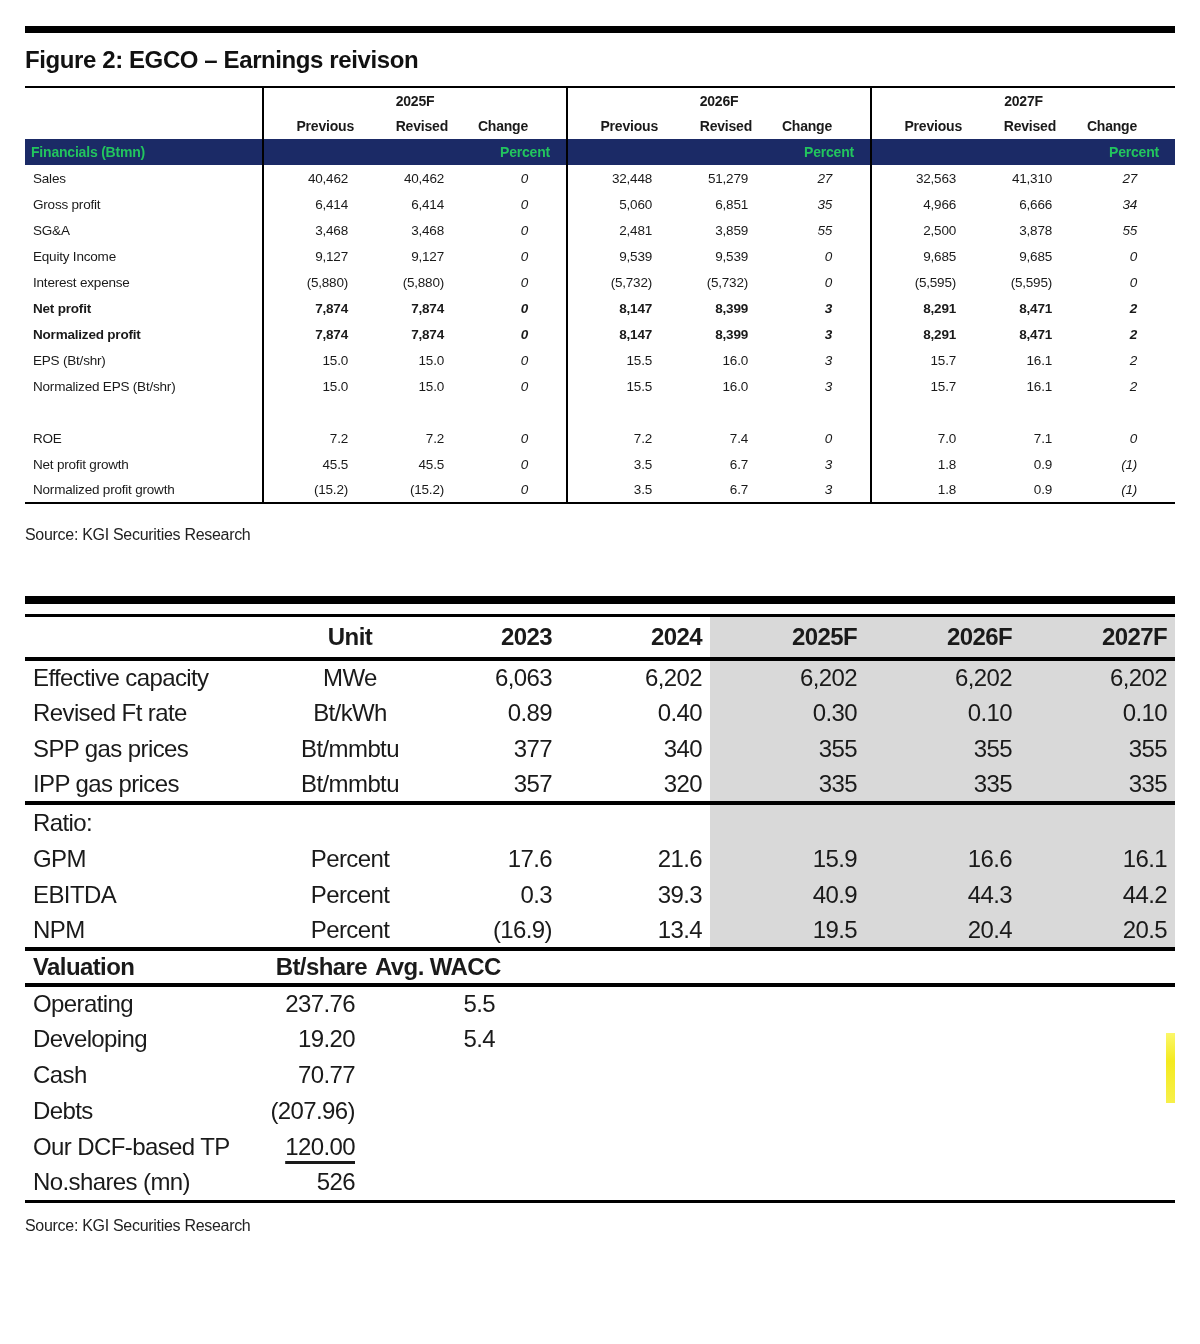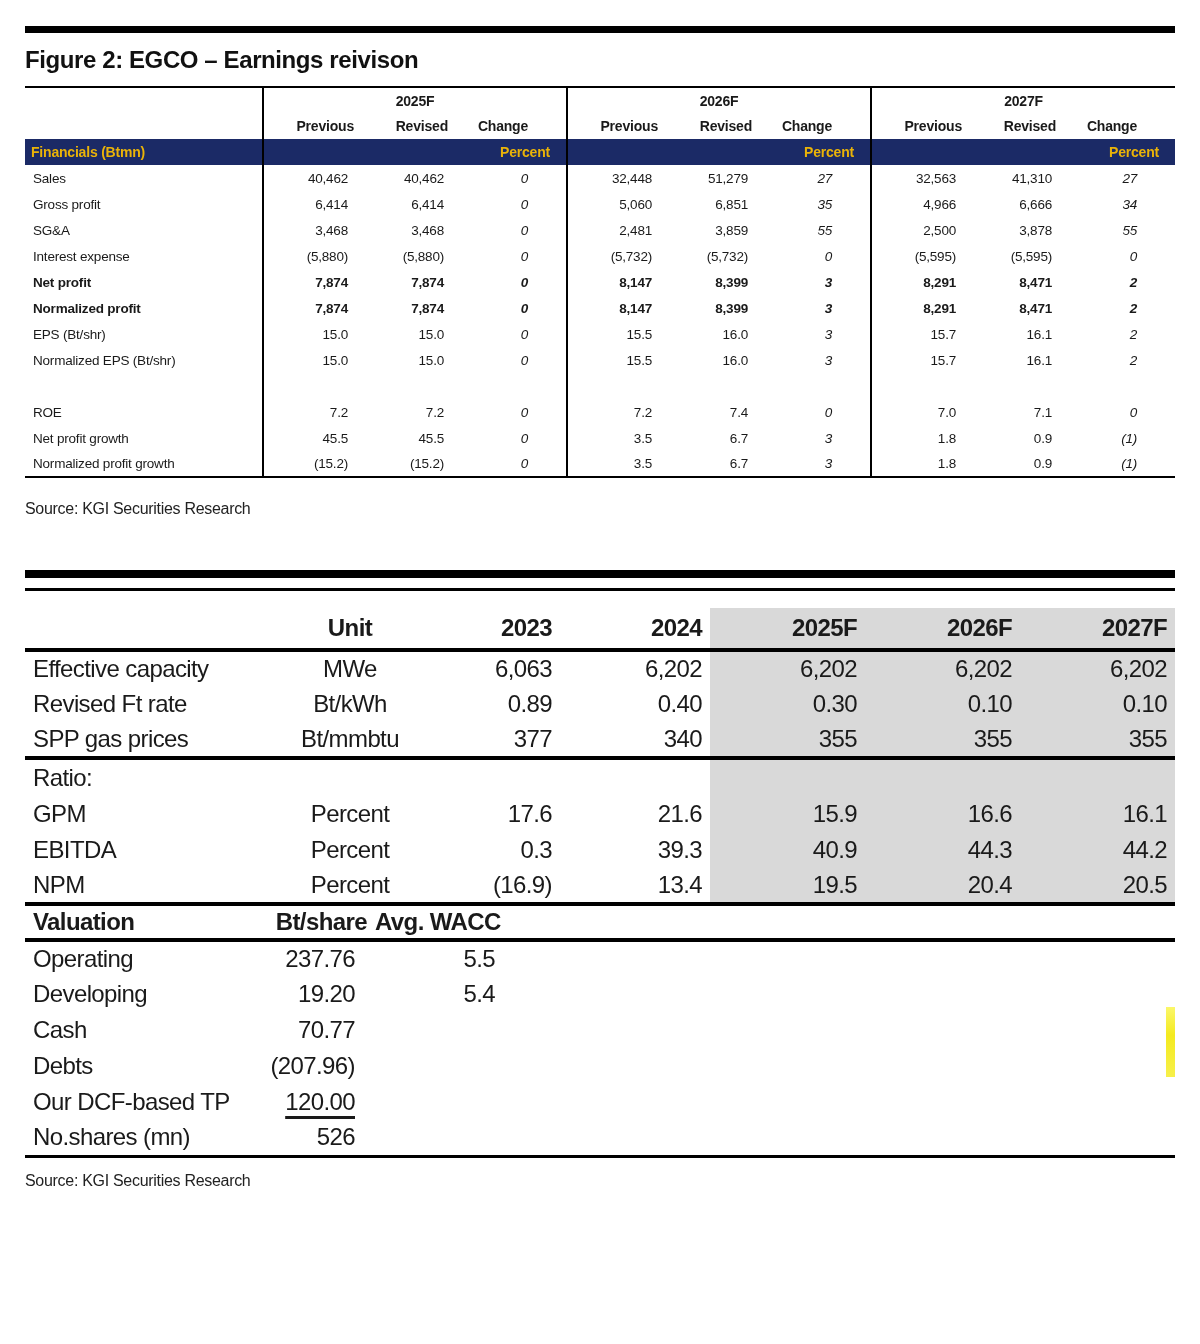--- a/index.html
+++ b/index.html
@@ -27,41 +27,41 @@
   table.fig2 td.c{padding-right:38px;font-style:italic;}
   table.fig2 .blk{border-left:2px solid #000;}
   table.fig2 tr{height:26px;}
   tr.yr-row{height:24px;}
   tr.yr-row td{font-weight:bold;text-align:center;font-size:14px;}
   tr.sub-row{height:25px;}
   tr.sub-row td{font-weight:bold;text-align:right;font-size:14px;}
   tr.sub-row td.p{padding-right:14px;}
   tr.sub-row td.r{padding-right:20px;}
   tr.sub-row td.c{font-style:normal;}
-  tr.band{height:23px;background:#1b2a66;color:#eab308;}
+  tr.band{height:23px;background:#1b2a66;color:#22c55e;}
   tr.band td{font-weight:bold;font-size:14px;}
   tr.band td.band-lbl{padding-left:6px;}
   tr.band td.band-unit{text-align:right;padding-right:16px;}
   tr.spacer{height:28px;}
   tr.bold td{font-weight:bold;}
   .fig2-src{margin-top:22px;}
 
   
   .fig3{margin-top:52px;position:relative;}
   .bar-thick2{height:8px;background:#000;margin-bottom:10px;}
   .fig3-title{font-size:27px;font-weight:bold;letter-spacing:-0.4px;line-height:32px;margin-bottom:10px;color:#111;}
   .hr3{height:3px;background:#000;}
   table.fig3t{border-collapse:collapse;table-layout:fixed;width:1150px;font-size:24px;letter-spacing:-0.6px;}
   table.fig3t td,table.fig3t th{padding:0;vertical-align:middle;white-space:nowrap;overflow:hidden;font-weight:normal;}
   table.fig3t tr{height:36px;}
   table.fig3t .lbl{text-align:left;padding-left:8px;}
   table.fig3t .unit{text-align:center;}
   table.fig3t .num{text-align:right;padding-right:8px;}
   table.fig3t .g{background:#d9d9d9;}
-  table.assum{border-bottom:4px solid #000;margin-top:17px;}
+  table.assum{border-bottom:4px solid #000;}
   table.assum thead tr{height:42px;}
   table.assum thead th{font-weight:bold;border-bottom:4px solid #000;}
   table.ratio{border-bottom:4px solid #000;}
   table.valu{border-bottom:3px solid #000;}
   table.valu thead tr{height:34px;}
   table.valu thead th{font-weight:bold;border-bottom:4px solid #000;text-align:right;padding-right:8px;}
   table.valu thead th.h-lbl{text-align:left;padding-left:8px;}
   tr.u td[data-cell="0"]{text-decoration:underline;text-decoration-thickness:3px;text-underline-offset:6px;}
   .fig3-src{margin-top:14px;}
   .hl{position:absolute;right:0;width:9px;height:70px;
@@ -148,20 +148,32 @@
     <td class="num r" data-cell="1">3,468</td>
     <td class="num c" data-cell="2">0</td>
     <td class="num blk p" data-cell="3">2,481</td>
     <td class="num r" data-cell="4">3,859</td>
     <td class="num c" data-cell="5">55</td>
     <td class="num blk p" data-cell="6">2,500</td>
     <td class="num r" data-cell="7">3,878</td>
     <td class="num c" data-cell="8">55</td>
   </tr>
 
+  <tr>
+    <td class="lbl" data-cell="label">Equity Income</td>
+    <td class="num blk p" data-cell="0">9,127</td>
+    <td class="num r" data-cell="1">9,127</td>
+    <td class="num c" data-cell="2">0</td>
+    <td class="num blk p" data-cell="3">9,539</td>
+    <td class="num r" data-cell="4">9,539</td>
+    <td class="num c" data-cell="5">0</td>
+    <td class="num blk p" data-cell="6">9,685</td>
+    <td class="num r" data-cell="7">9,685</td>
+    <td class="num c" data-cell="8">0</td>
+  </tr>
 
   <tr>
     <td class="lbl" data-cell="label">Interest expense</td>
     <td class="num blk p" data-cell="0">(5,880)</td>
     <td class="num r" data-cell="1">(5,880)</td>
     <td class="num c" data-cell="2">0</td>
     <td class="num blk p" data-cell="3">(5,732)</td>
     <td class="num r" data-cell="4">(5,732)</td>
     <td class="num c" data-cell="5">0</td>
     <td class="num blk p" data-cell="6">(5,595)</td>
@@ -323,20 +335,29 @@
   <tr>
     <td class="lbl" data-cell="label">SPP gas prices</td>
     <td class="unit" data-cell="0">Bt/mmbtu</td>
     <td class="num" data-cell="1">377</td>
     <td class="num" data-cell="2">340</td>
     <td class="num g" data-cell="3">355</td>
     <td class="num g" data-cell="4">355</td>
     <td class="num g" data-cell="5">355</td>
   </tr>
 
+  <tr>
+    <td class="lbl" data-cell="label">IPP gas prices</td>
+    <td class="unit" data-cell="0">Bt/mmbtu</td>
+    <td class="num" data-cell="1">357</td>
+    <td class="num" data-cell="2">320</td>
+    <td class="num g" data-cell="3">335</td>
+    <td class="num g" data-cell="4">335</td>
+    <td class="num g" data-cell="5">335</td>
+  </tr>
 </tbody>
     </table>
 
     <table class="fig3t ratio">
       <colgroup>
         <col style="width:260px">
           <col style="width:130px">
           <col style="width:145px">
         <col style="width:150px">
           <col style="width:155px">

